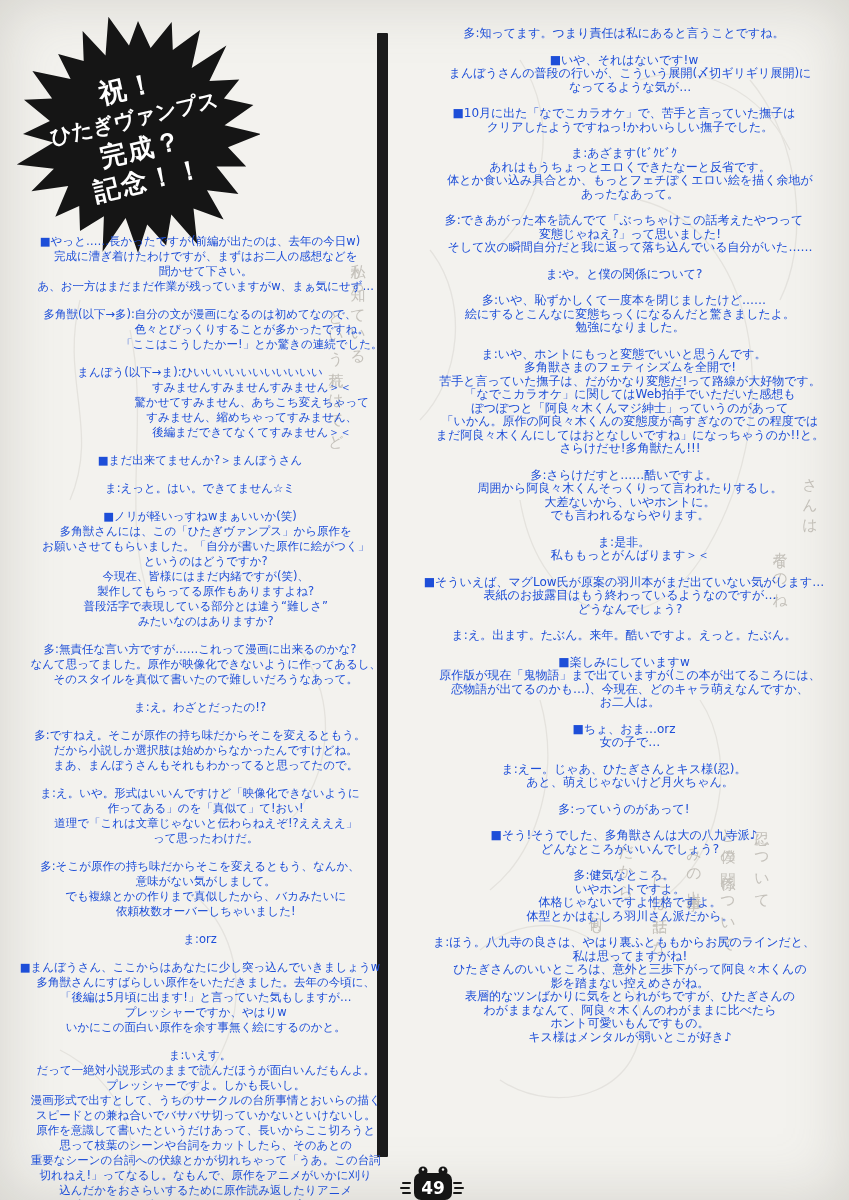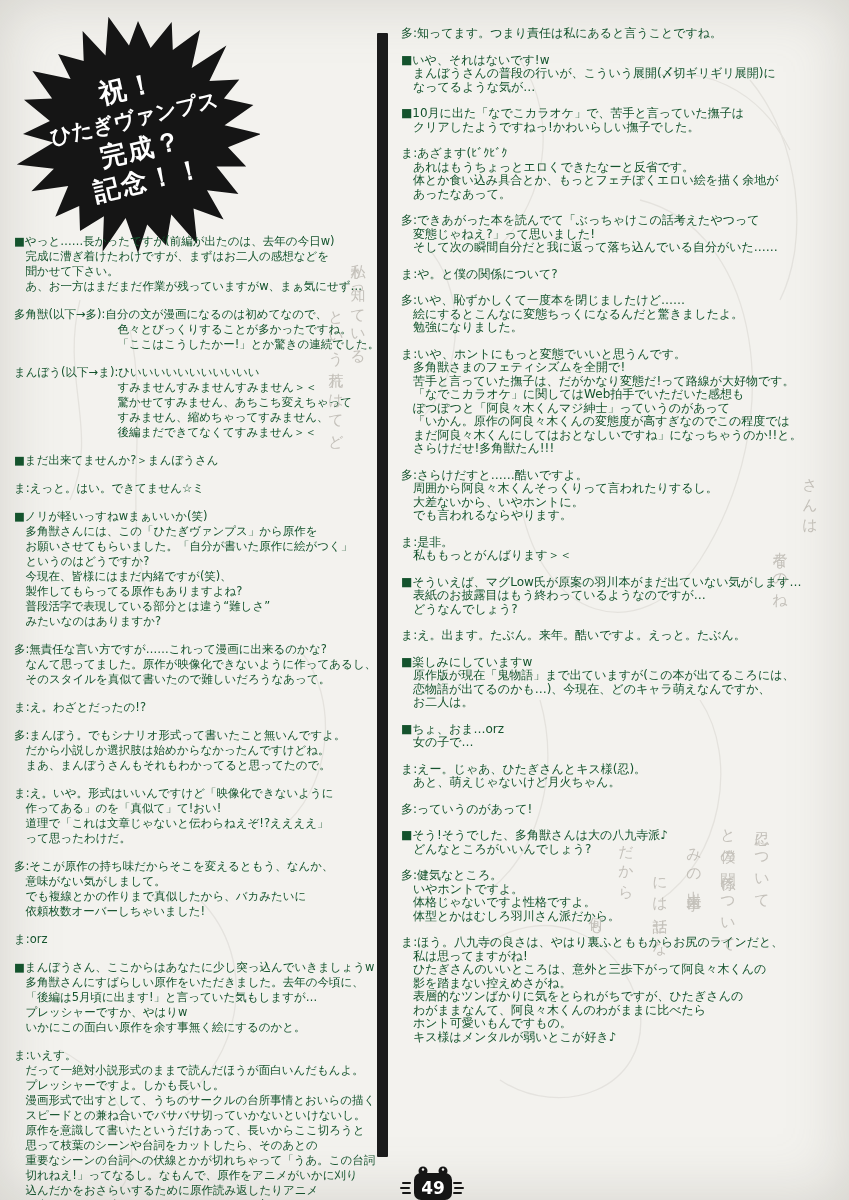--- a/index.html
+++ b/index.html
@@ -12,21 +12,21 @@
   .starburst{position:absolute;left:16px;top:12px;width:244px;height:244px;z-index:2;}
   .starburst svg{position:absolute;left:0;top:0;}
   .burst-text{position:absolute;left:0;top:0;width:244px;height:244px;display:flex;
       flex-direction:column;align-items:center;justify-content:center;
       transform:rotate(-13deg);color:#fff;font-weight:bold;text-align:center;z-index:3;}
   .burst-text .l1{font-size:27px;line-height:32px;letter-spacing:2px;}
   .burst-text .l2{font-size:21px;line-height:30px;letter-spacing:0px;}
   .burst-text .l3{font-size:26px;line-height:32px;letter-spacing:2px;}
   .burst-text .l4{font-size:26px;line-height:32px;letter-spacing:2px;}
   
-  .col{position:absolute;z-index:2;color:#14532d;}
+  .col{position:absolute;z-index:2;color:#1d4ed8;text-align:center;}
   .col .para{white-space:pre-wrap;margin:0 0 13px 0;}
   .col-left{left:14px;top:234px;width:372px;font-size:11.5px;line-height:15px;}
   .col-right{left:401px;top:27px;width:446px;font-size:12px;line-height:13.5px;}
   .divider{position:absolute;left:377px;top:33px;width:11px;height:1124px;
            background:#1b1b1b;z-index:1;border-radius:1px;}
   
   .note{position:absolute;writing-mode:vertical-rl;font-size:15px;color:#8d877d;
         opacity:.45;letter-spacing:3px;z-index:1;}
   .n-mid1{left:348px;top:252px;}
   .n-mid2{left:326px;top:300px;}
@@ -98,21 +98,21 @@
 　お願いさせてもらいました。「自分が書いた原作に絵がつく」
 　というのはどうですか?
 　今現在、皆様にはまだ内緒ですが(笑)、
 　製作してもらってる原作もありますよね?
 　普段活字で表現している部分とは違う“難しさ”
 　みたいなのはありますか?</div>
     <div class="para">多:無責任な言い方ですが……これって漫画に出来るのかな?
 　なんて思ってました。原作が映像化できないように作ってあるし、
 　そのスタイルを真似て書いたので難しいだろうなあって。</div>
     <div class="para">ま:え。わざとだったの!?</div>
-    <div class="para">多:まんぼう。でもシナリオ形式って書いたこと無いんですよ。
+    <div class="para">多:ですねえ。そこが原作の持ち味だからそこを変えるともう。
 　だから小説しか選択肢は始めからなかったんですけどね。
 　まあ、まんぼうさんもそれもわかってると思ってたので。</div>
     <div class="para">ま:え。いや。形式はいいんですけど「映像化できないように
 　作ってある」のを「真似て」て!おい!
 　道理で「これは文章じゃないと伝わらねえぞ!?ええええ」
 　って思ったわけだ。</div>
     <div class="para">多:そこが原作の持ち味だからそこを変えるともう、なんか、
 　意味がない気がしまして。
 　でも複線とかの作りまで真似したから、バカみたいに
 　依頼枚数オーバーしちゃいました!</div>

